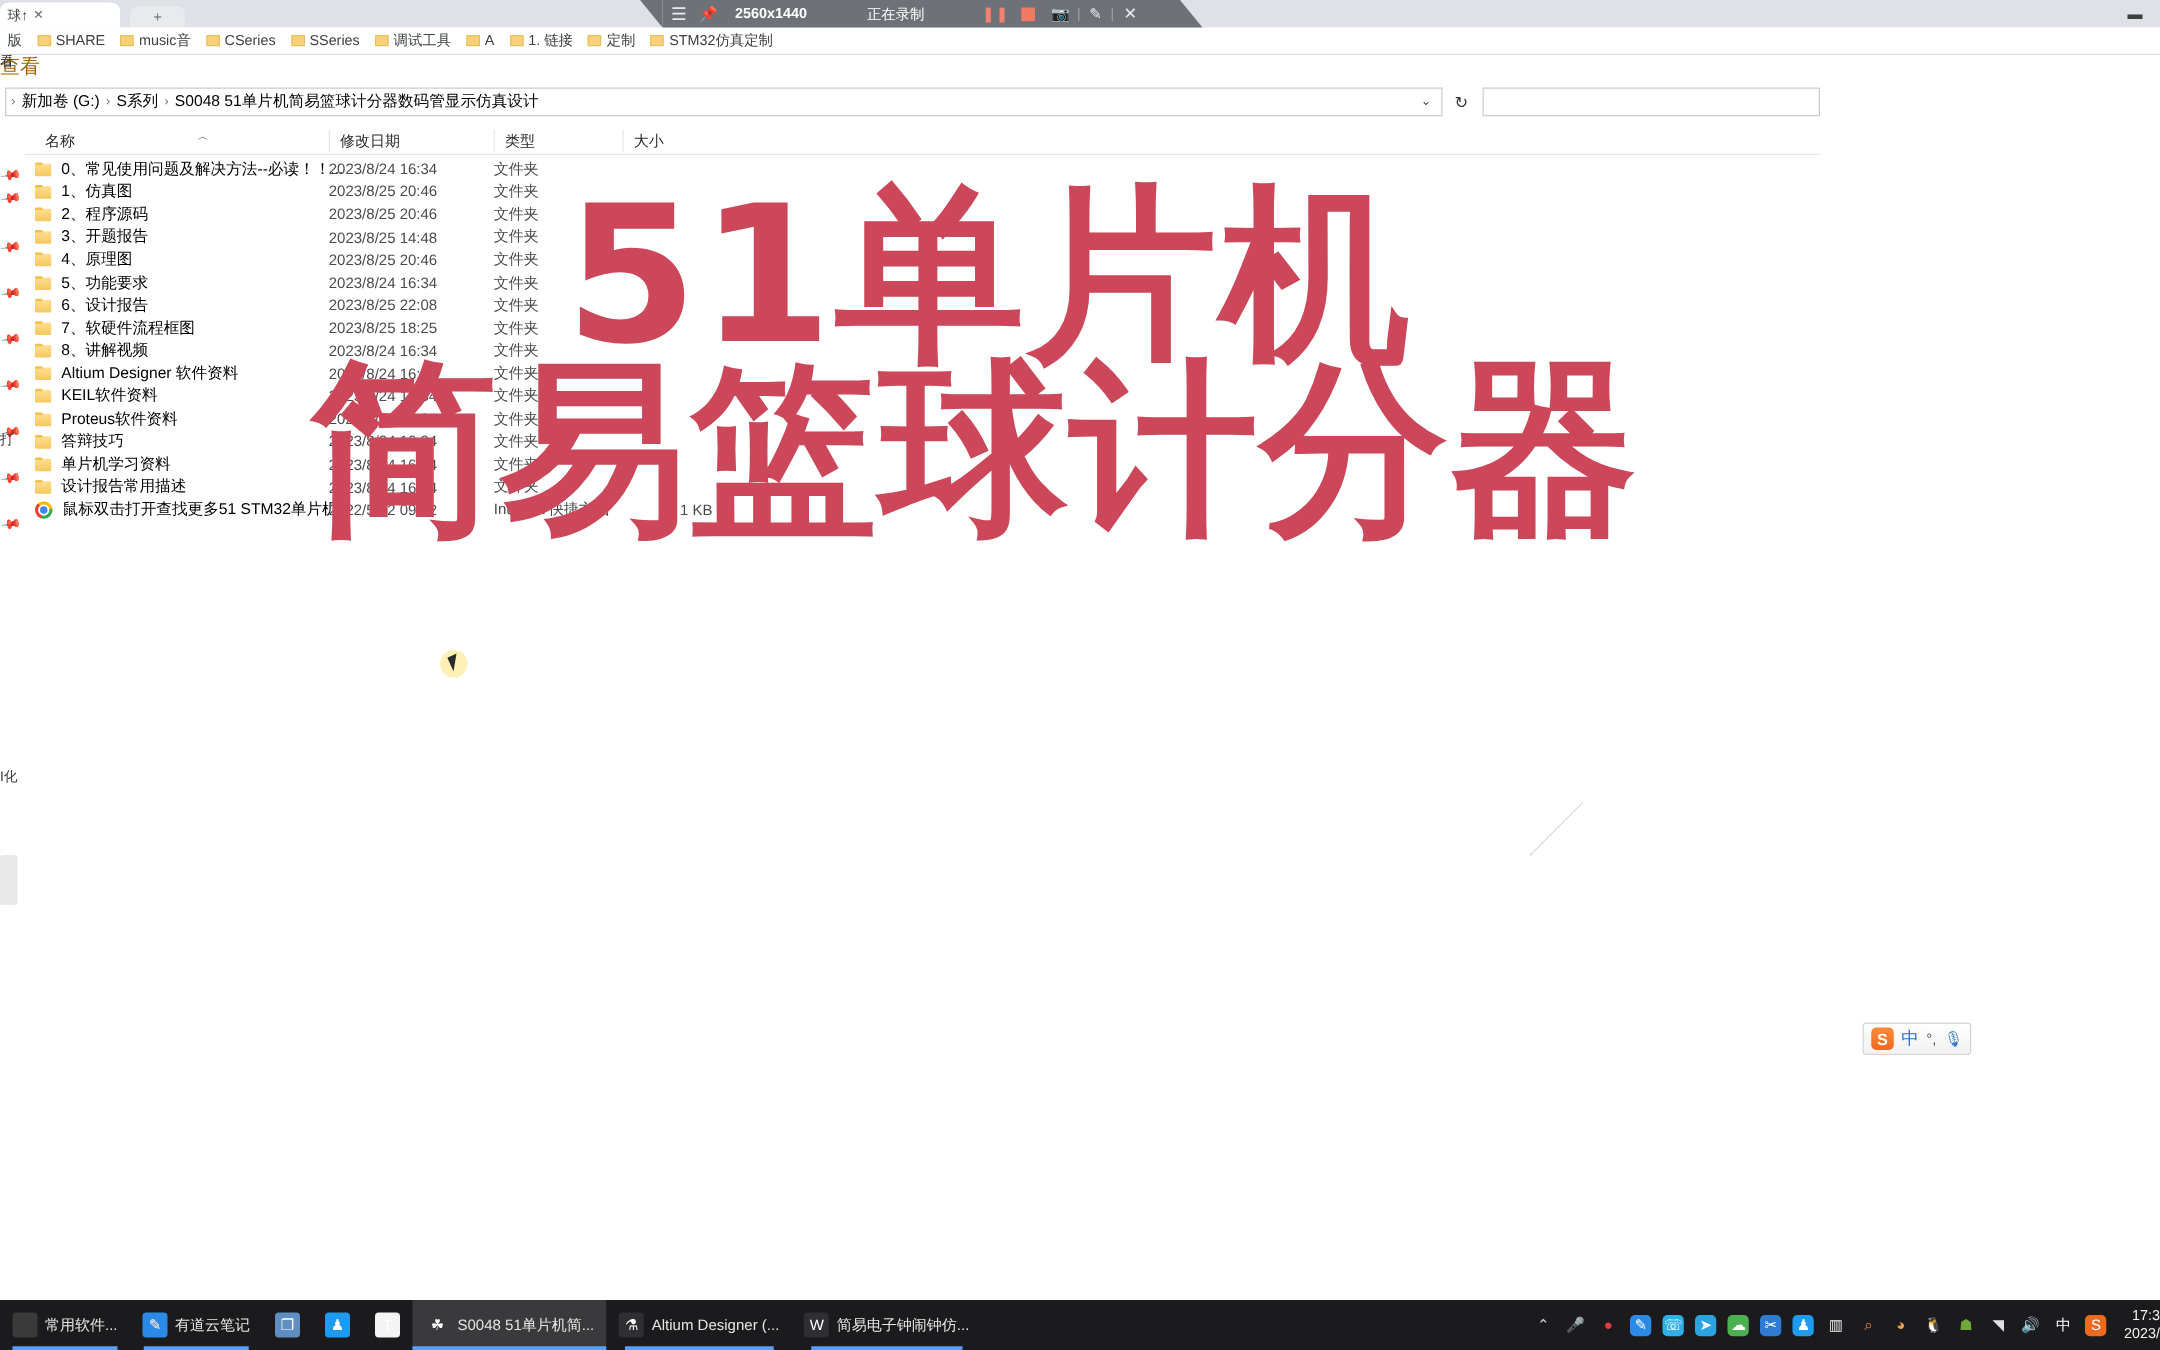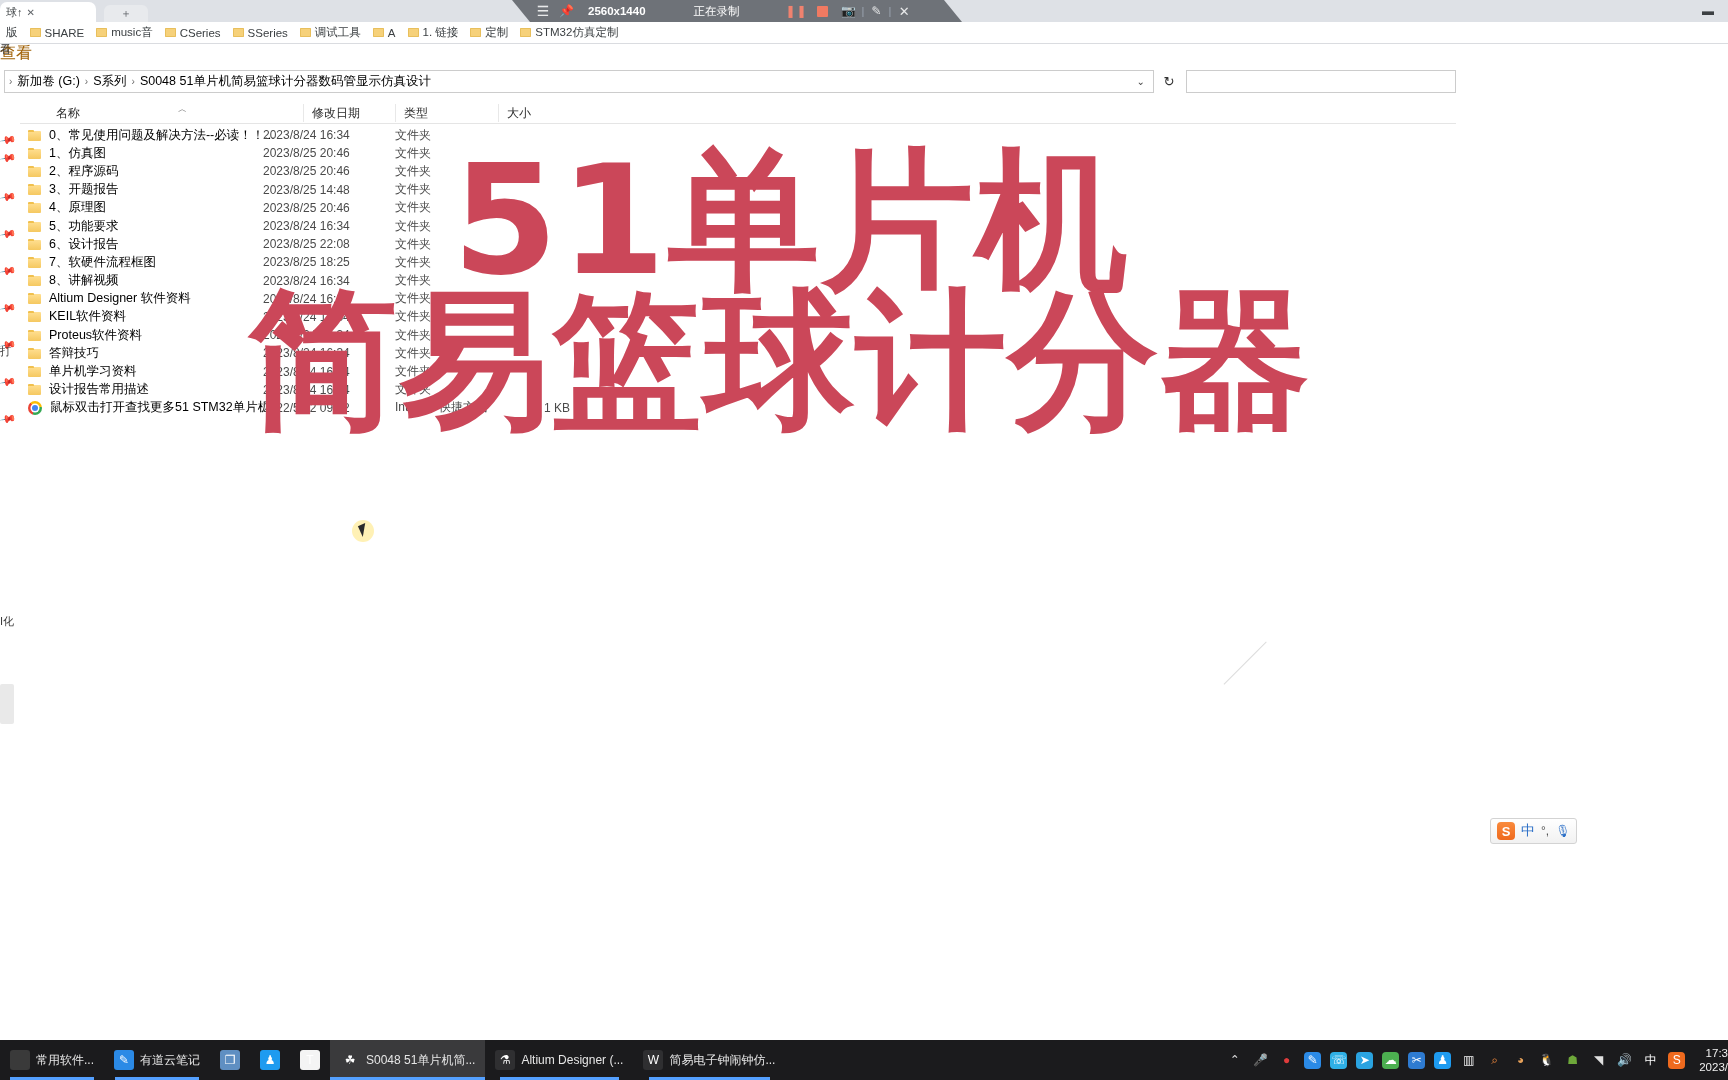--- a/index.html
+++ b/index.html
@@ -367,22 +367,22 @@
         <span class="crumb">S0048 51单片机简易篮球计分器数码管显示仿真设计</span>
         <span class="addr-caret">⌄</span>
       </div>
     <div class="refresh-btn">
       <span>↻</span>
     </div>
     <div class="search-box" placeholder=""></div>
   </div>
 
   <div class="exp-colheads" id="colheads">
-      <div class="colhead first" style="left: 8px; margin-left: 20px;">名称<span class="sortmark">︿</span></div>
-      <div class="colhead" style="left: 243px; margin-left: 40px;">修改日期</div>
+      <div class="colhead first" style="left: 8px;">名称<span class="sortmark">︿</span></div>
+      <div class="colhead" style="left: 243px;">修改日期</div>
       <div class="colhead" style="left: 375px;">类型</div>
       <div class="colhead" style="left: 478px;">大小</div>
     </div>
 
   <div class="filelist" id="filelist">
       <div class="frow">
         <div class="fr-name">
           <span class="folder-ico"></span>
           <span>0、常见使用问题及解决方法--必读！！...</span>
         </div>

